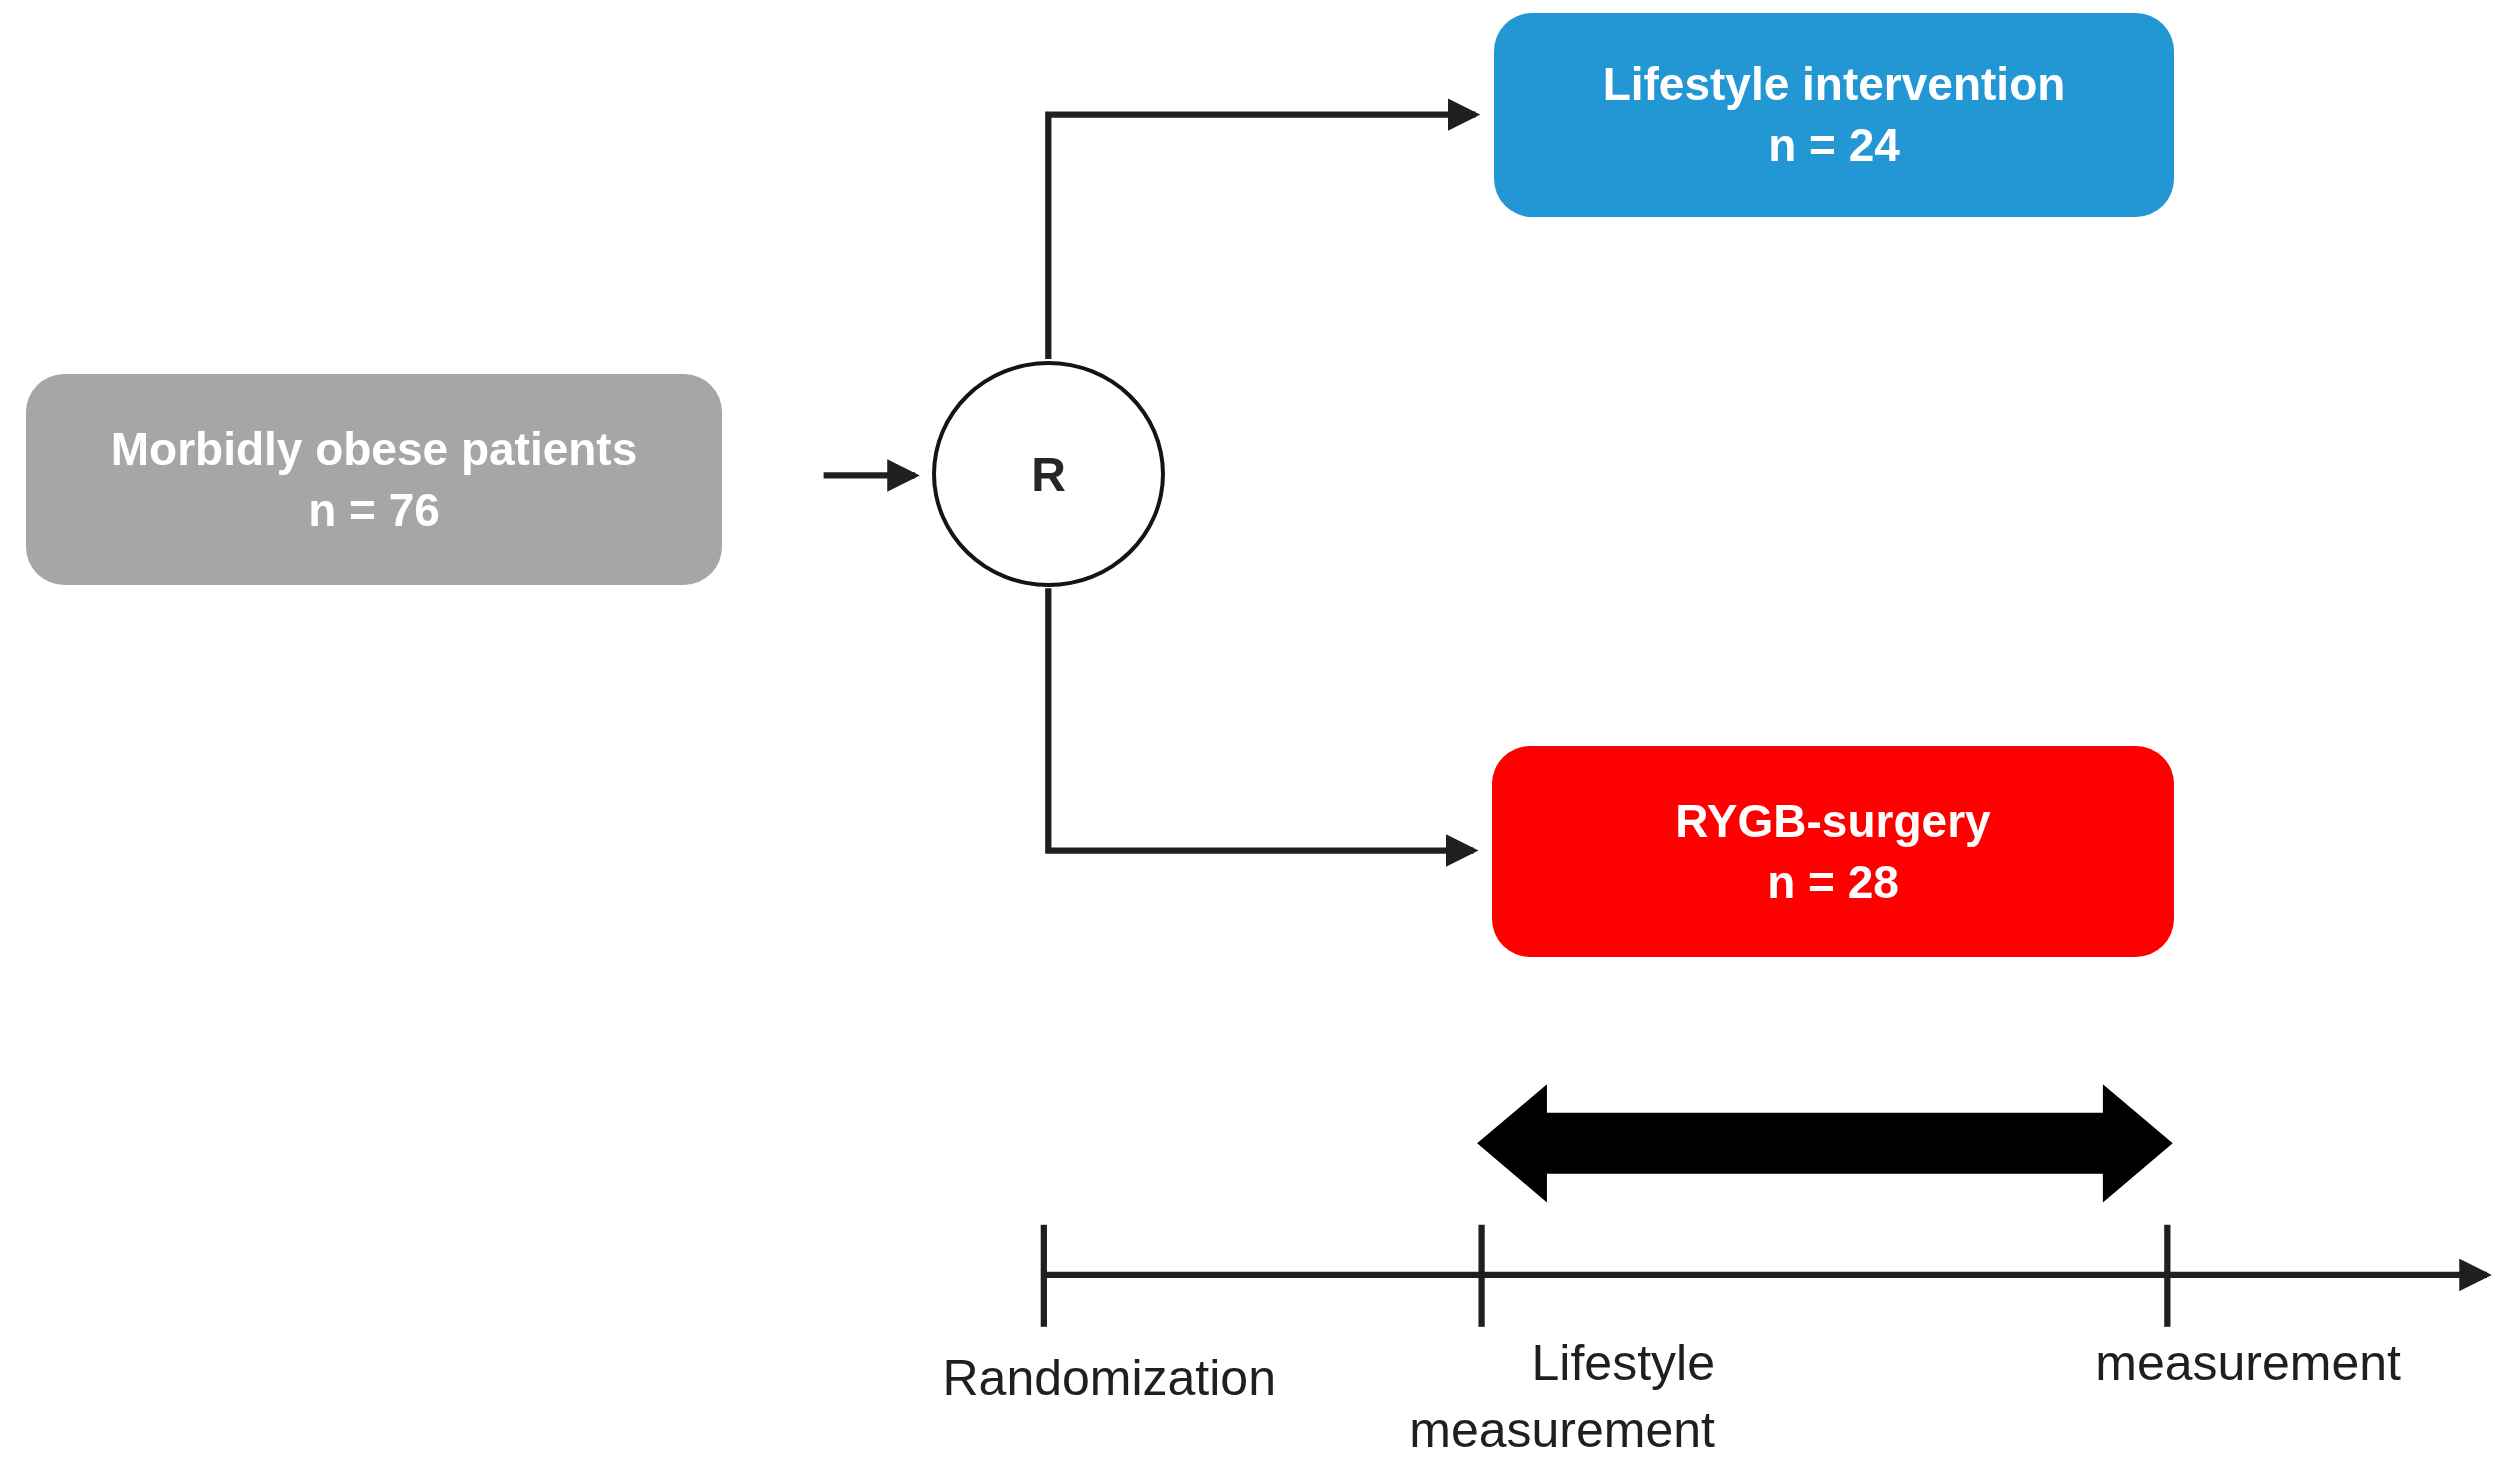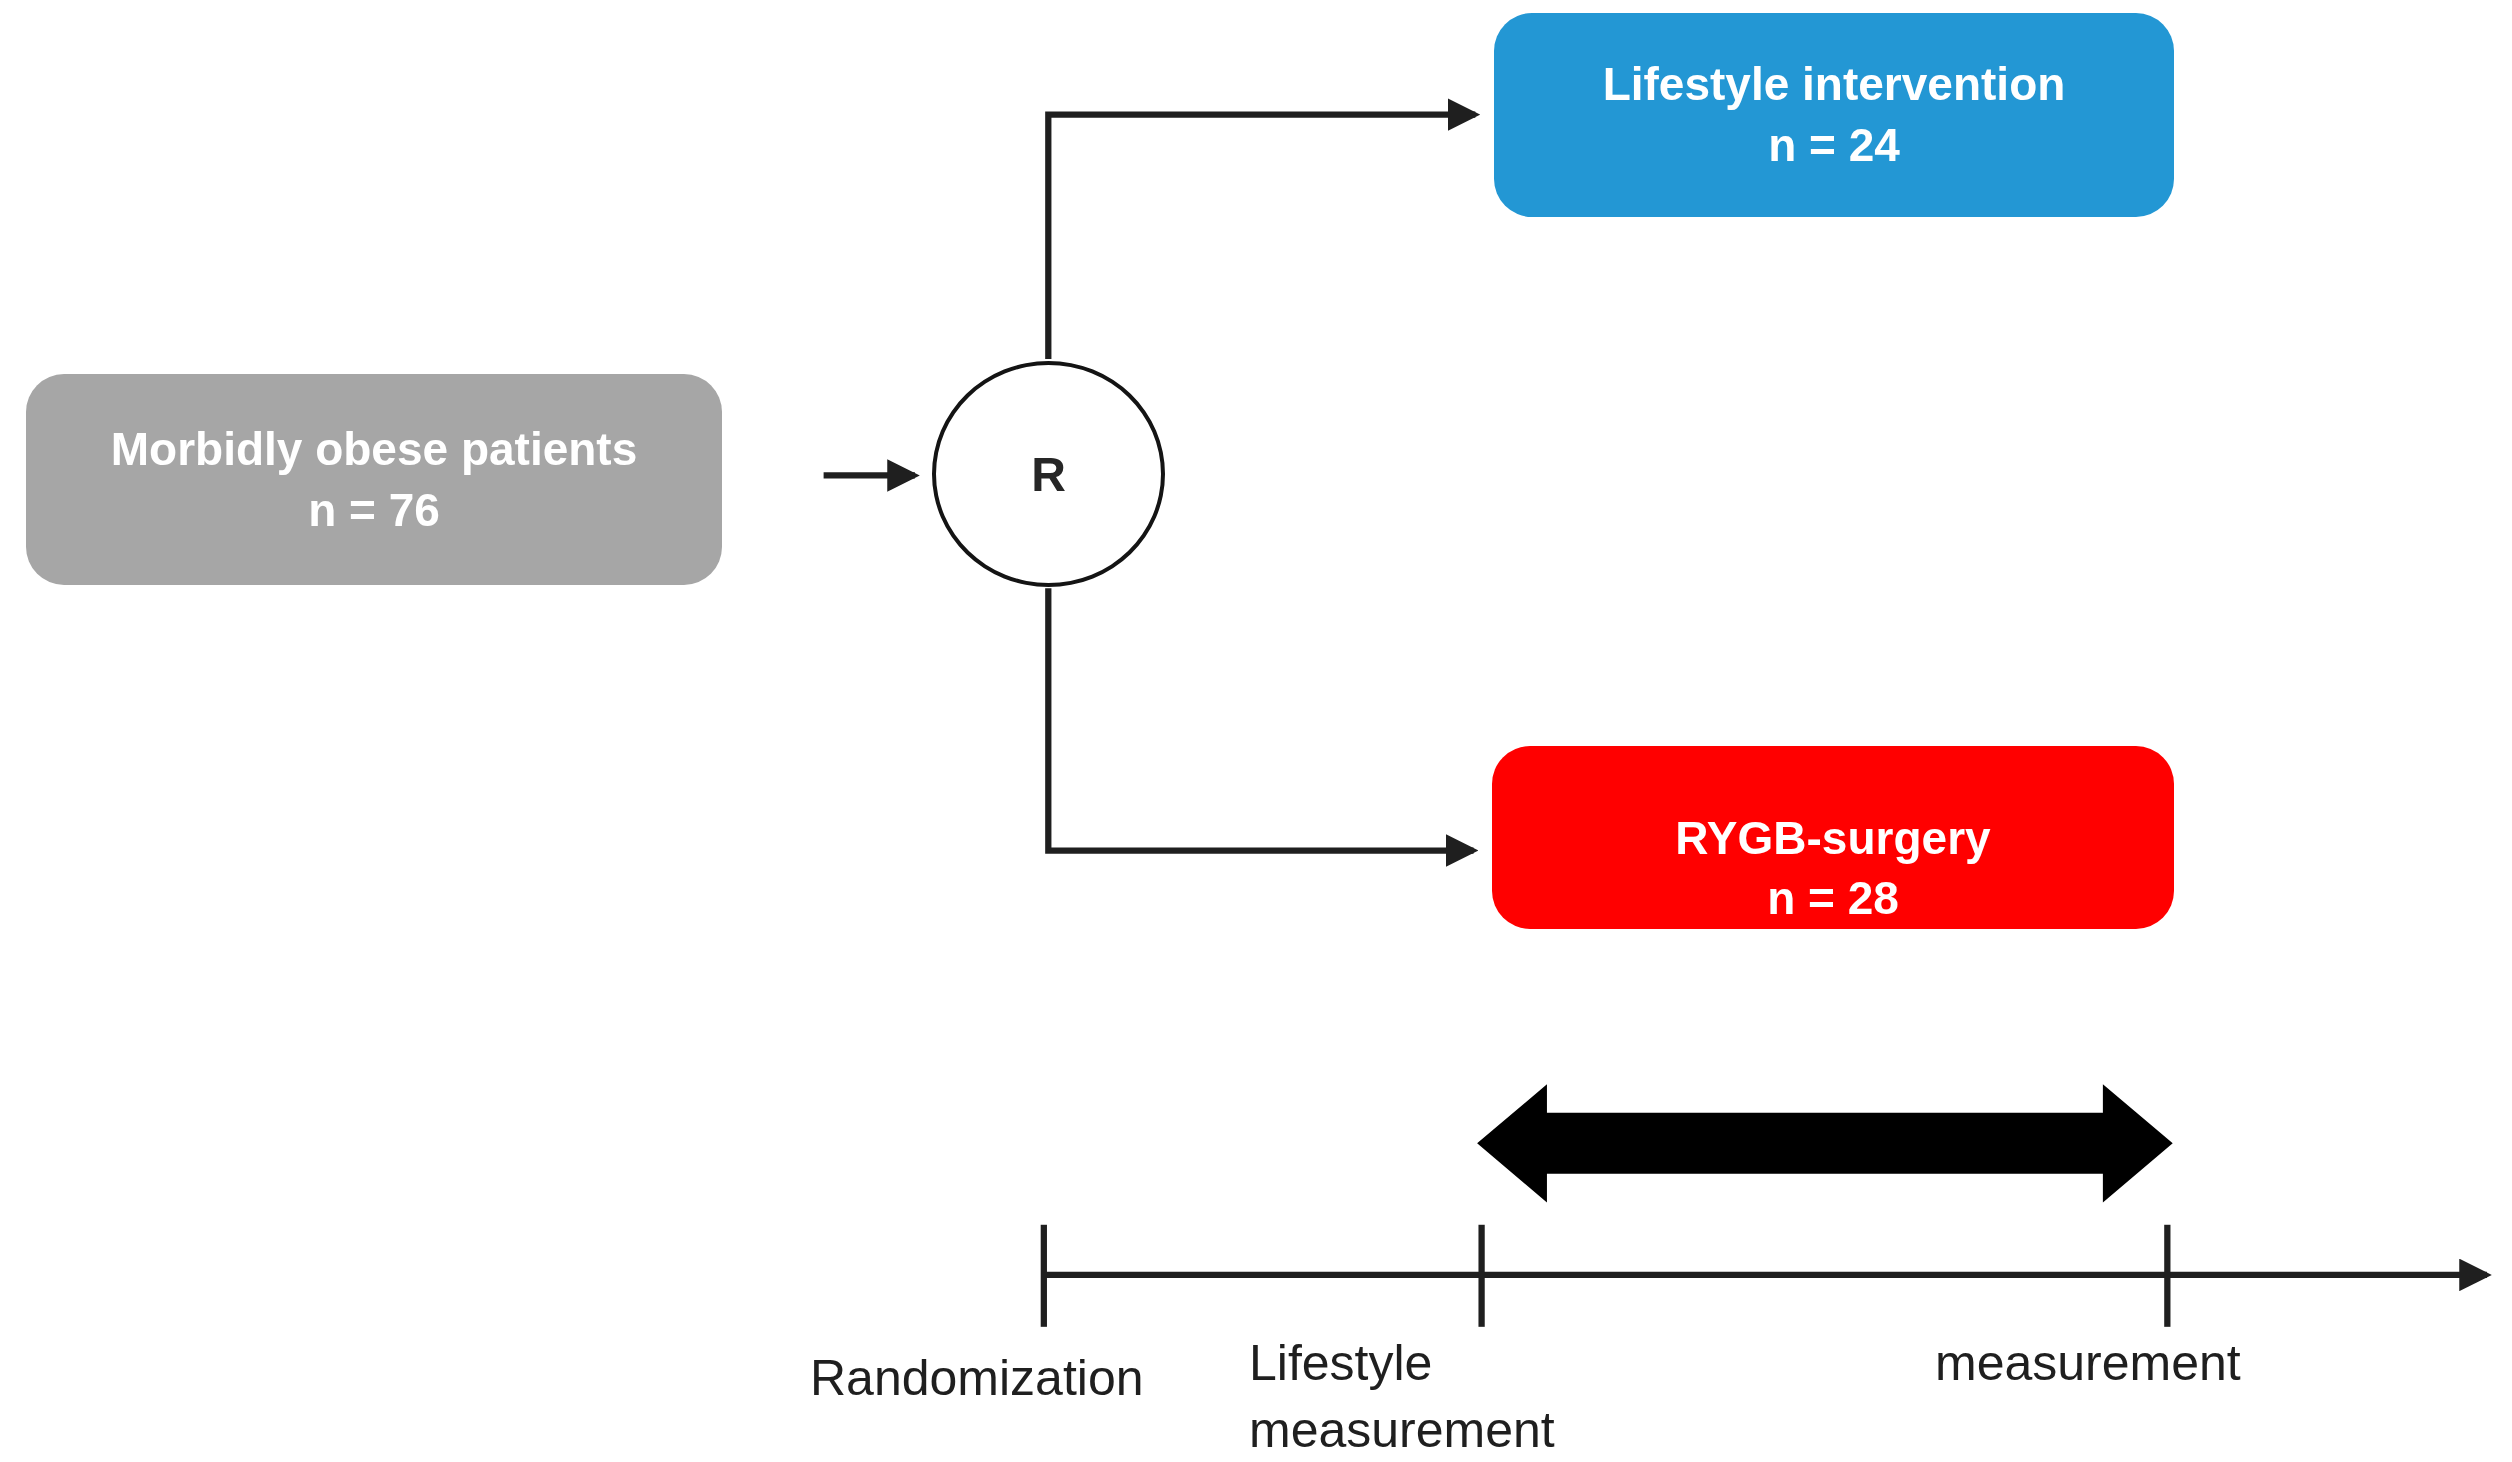--- a/index.html
+++ b/index.html
@@ -25,21 +25,21 @@
     justify-content: center;
     text-align: center;
     color: #ffffff;
     font-weight: 700;
     border-radius: 38px;
   }
   .node .line { font-size: 46px; line-height: 1.32; }
 
   #population-box { left: 26px;   top: 374px; width: 696px; height: 211px; }
   #lifestyle-box  { left: 1494px; top: 12.5px;  width: 680px; height: 204px; }
-  #surgery-box    { left: 1492px; top: 746px; width: 682px; height: 183px; justify-content: flex-end; }
+  #surgery-box    { left: 1492px; top: 746px; width: 682px; height: 211px; }
 
   .r-circle {
     position: absolute;
     left: 932px; top: 361px;
     width: 233px; height: 226px;
     box-sizing: border-box;
     border: 4.5px solid #141414;
     border-radius: 50%;
     background: #ffffff;
     display: flex;
@@ -59,21 +59,21 @@
     justify-content: center;
     color: #ffffff;
     font-size: 54px;
     font-weight: 600;
     letter-spacing: 0.9px;
   }
 
   .tl-label {
     position: absolute;
     width: 466px;
-    text-align: left;
+    text-align: right;
     color: #1f1f1f;
     font-size: 50px;
     line-height: 1.33;
   }
   #label-randomization { left: 810px;  top: 1345px; }
   #label-baseline      { left: 1249px; top: 1330px; }
   #label-followup      { left: 1935px; top: 1330px; }
 </style>
 </head>
 <body>

